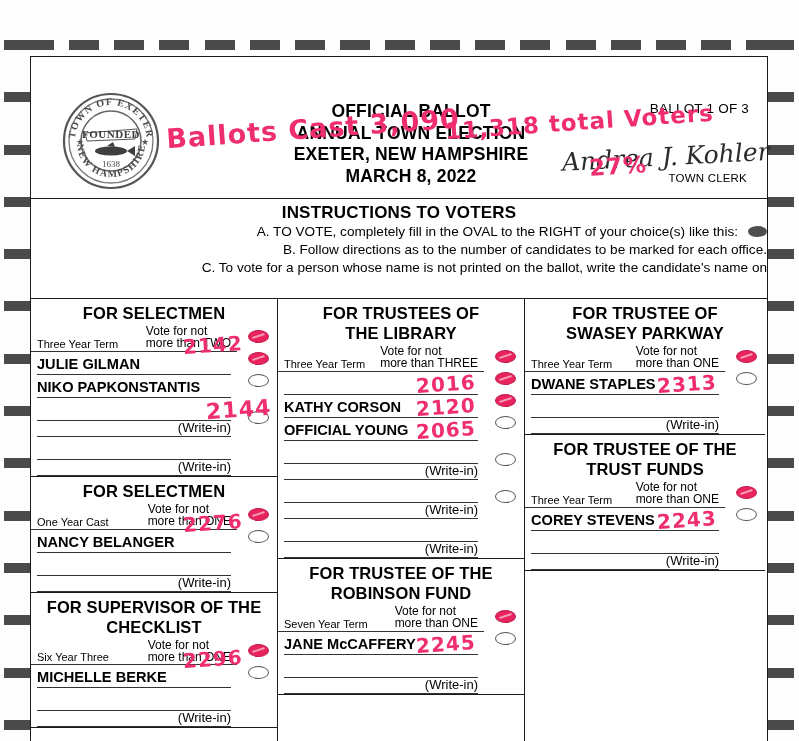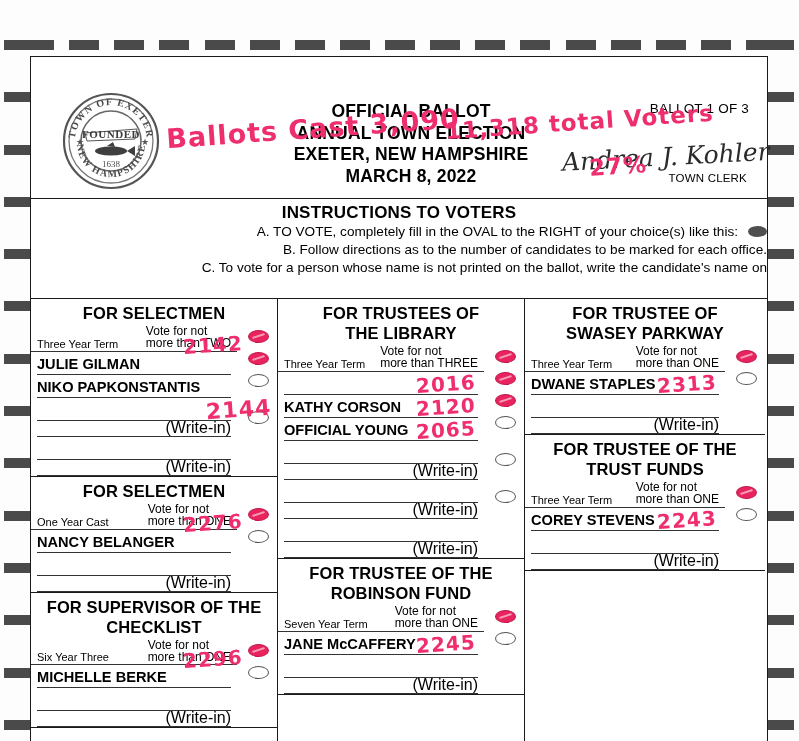--- a/index.html
+++ b/index.html
@@ -62,21 +62,21 @@
   .termrow{display:flex;justify-content:space-between;align-items:flex-end;
            padding:0 6px 1px 6px;border-bottom:1.1px solid #333;}
   .term{font-size:11px;}
   .voteno{font-size:12px;line-height:12.4px;text-align:left;}
 
   .cand{display:flex;align-items:flex-end;border-bottom:1.1px solid #333;
         margin:0 6px;position:relative;height:22px;}
   .cand .nm{font-size:14.6px;font-weight:bold;flex:1;white-space:nowrap;line-height:20px;}
   .blank{height:22px;border-bottom:1.1px solid #333;margin:0 6px;}
   .wline{display:flex;justify-content:flex-end;border-bottom:1.1px solid #333;margin:0 6px;height:15px;}
-  .wline span{font-size:16px;line-height:14px;}
+  .wline span{font-size:13px;line-height:14px;}
 
   
   .cbody{display:flex;}
   .cbody .left{flex:1;min-width:0;}
   .cbody .ovals{width:40px;flex:none;position:relative;}
   .oval{position:absolute;right:8px;width:21px;height:13px;border:1.3px solid #555;border-radius:50%;box-sizing:border-box;}
   .oval.filled{background:#e8235e;border-color:#c01a4c;}
   .oval.filled::after{content:"";position:absolute;left:3px;top:4px;width:13px;height:2px;
                       background:rgba(255,255,255,.55);transform:rotate(-18deg);border-radius:2px;}
 

